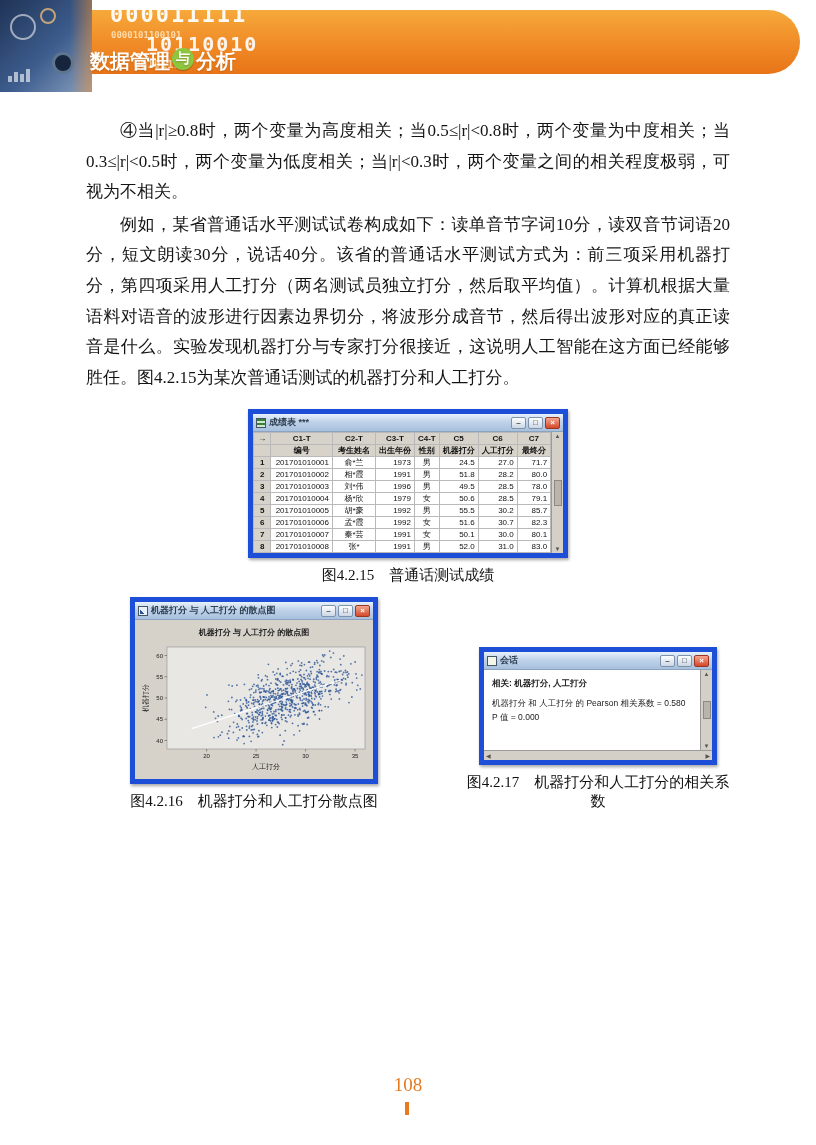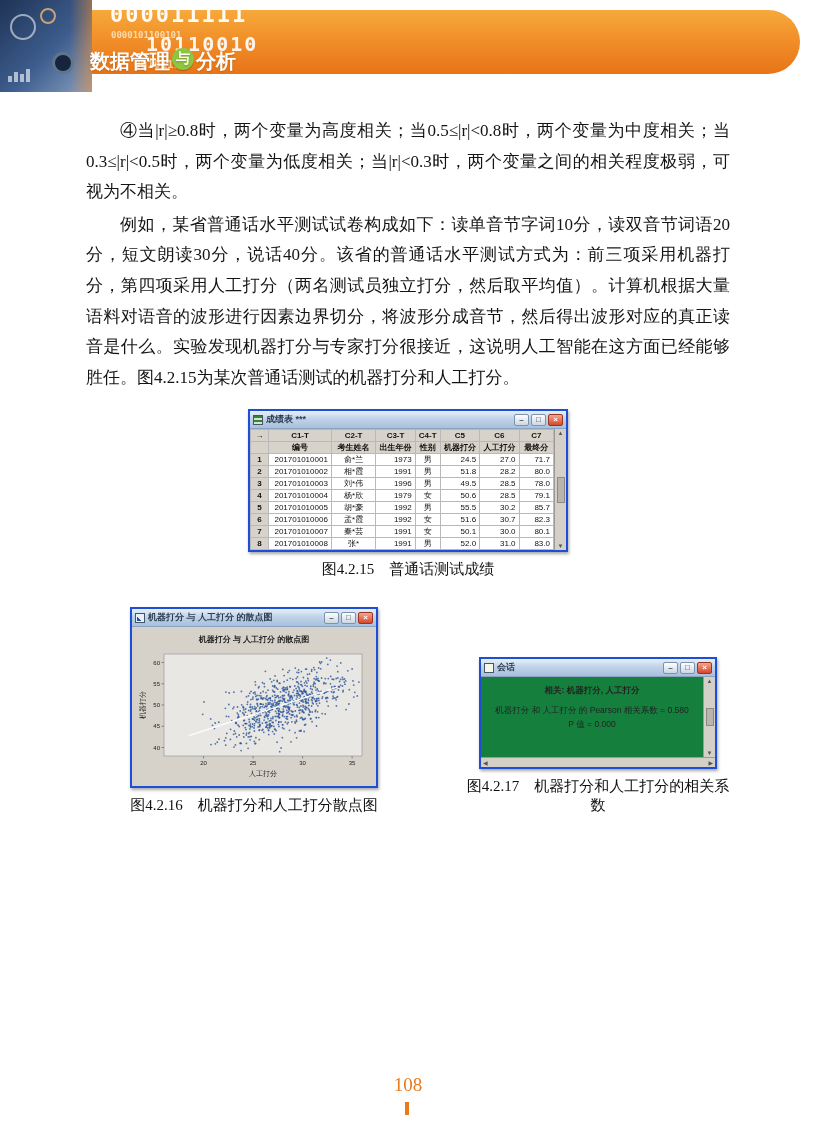--- a/index.html
+++ b/index.html
@@ -33,21 +33,21 @@
   .title-badge { display:inline-flex; align-items:center; justify-content:center;
     width:22px; height:22px; margin:0 2px; border-radius:50%; background:#8dc63f;
     color:#fff; font-size:14px; box-shadow:0 1px 1px rgba(0,0,0,.25); }
 
   
   .content { position:absolute; top:116px; left:86px; width:644px; }
   .para { font-size:17px; line-height:1.8; text-align:justify; text-indent:2em; color:#141414; }
   .para + .para { margin-top:2px; }
 
   
-  .win { border:2px solid #1d4ed8; background:#ece9e2; box-shadow:1px 2px 3px rgba(0,0,0,.35); }
+  .win { border:5px solid #1d4ed8; background:#ece9e2; box-shadow:1px 2px 3px rgba(0,0,0,.35); }
   .win-titlebar { height:18px; display:flex; align-items:center; gap:3px; padding:0 3px;
     background:linear-gradient(180deg,#e8f1fb 0%, #c0d3ea 45%, #a8c0dd 100%);
     border-bottom:1px solid #8aa3c0;
     font-family:"Liberation Sans", sans-serif; font-size:9px; font-weight:bold; color:#2c3e50; }
   .win-title { overflow:hidden; white-space:nowrap; text-overflow:ellipsis; }
   .win-icon { display:inline-block; width:10px; height:10px; border:1px solid #456; flex:0 0 auto; }
   .icon-grid { background:
       linear-gradient(#fff,#fff) , #3a7f3a; background-size:100% 100%;
       background-image:repeating-linear-gradient(0deg,#cfe7cf 0 2px, #3a7f3a 2px 4px); }
   .icon-graph { background:#e8f0fa; position:relative; }
@@ -70,33 +70,33 @@
   table.ws tr.hdr td { background:#d7d3ca; font-weight:bold; text-align:center; }
   table.ws td.rn { background:#d7d3ca; font-weight:bold; text-align:center; }
   table.ws td.a-r { text-align:right; } table.ws td.a-c { text-align:center; }
   .vscroll { width:12px; background:#d4d0c8; border-left:1px solid #9a9a9a;
     display:flex; flex-direction:column; justify-content:space-between; align-items:center;
     font-size:6px; color:#555; padding:1px 0; }
   .vscroll .thumb { width:8px; height:26px; background:#b9b5ac; border:1px solid #8e8a82; }
   .fig-caption { margin-top:8px; font-size:15px; color:#111; text-align:center; }
 
   
-  .figs-row { display:flex; align-items:flex-end; margin-top:28px;gap:16px; }
+  .figs-row { display:flex; align-items:flex-end; margin-top:12px;gap:16px; }
   .fig-block { display:flex; flex-direction:column; align-items:center; }
   .fig-scatter { margin-left:44px; }
   .fig-session { margin-left:72px; }
 
   .sc-win { width:248px; }
   .sc-content { padding:5px 6px 6px; background:#d6d2ca; }
   .sc-plot-title { text-align:center; font-family:"Liberation Sans", sans-serif;
     font-size:8px; font-weight:bold; color:#222; padding:2px 0 3px; }
   .sc-svg { display:block; background:#d6d2ca; }
 
   .ss-win { width:238px; }
-  .ss-body { display:flex; background:#15803d;text-align:center; }
+  .ss-body { display:flex; background:#ffffff; }
   .ss-content { flex:1; padding:8px 8px 6px; font-family:"Liberation Sans", sans-serif;
     font-size:8.5px; color:#222; min-height:72px; }
   .ss-line1 { font-weight:bold; margin-bottom:8px; }
   .ss-line { margin-bottom:2px; }
   .ss-hscroll { height:10px; background:#d4d0c8; border-top:1px solid #9a9a9a;
     display:flex; justify-content:space-between; align-items:center; font-size:6px; color:#555; padding:0 2px; }
 
   
   .para-last { margin-top:30px; }
   .page-number { position:absolute; top:1074px; left:0; width:100%; text-align:center;

